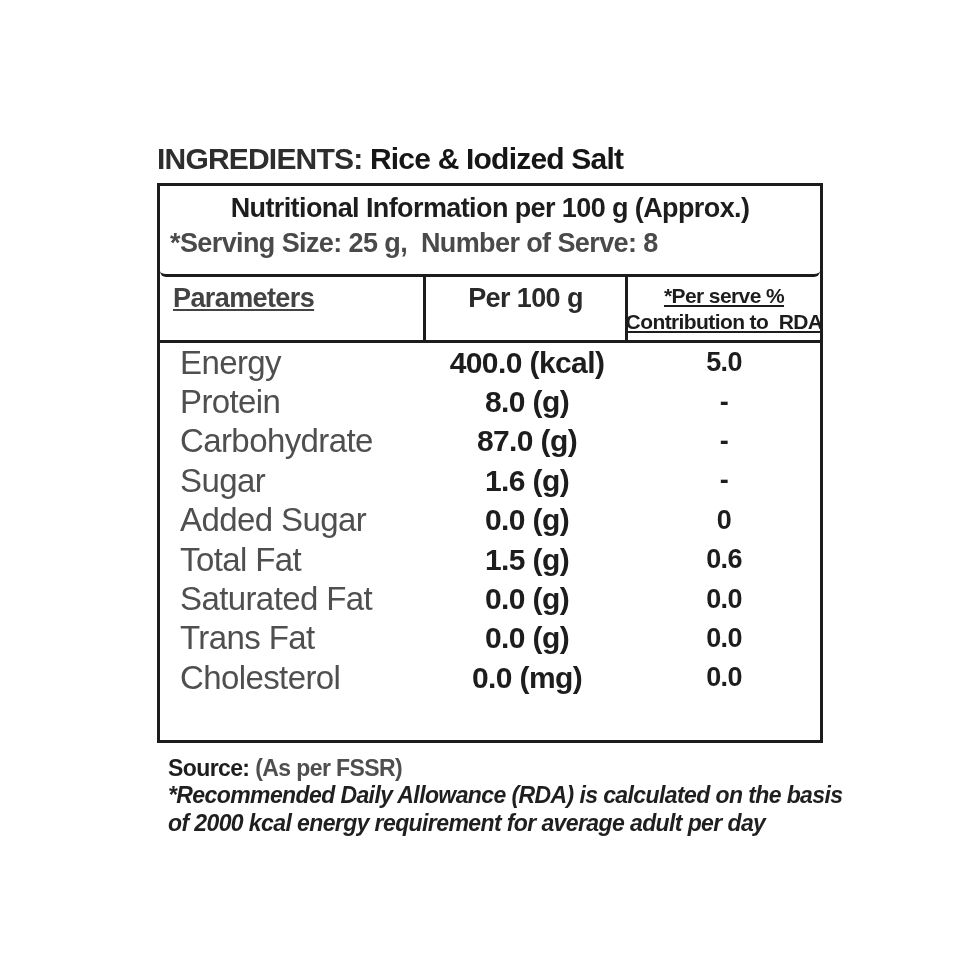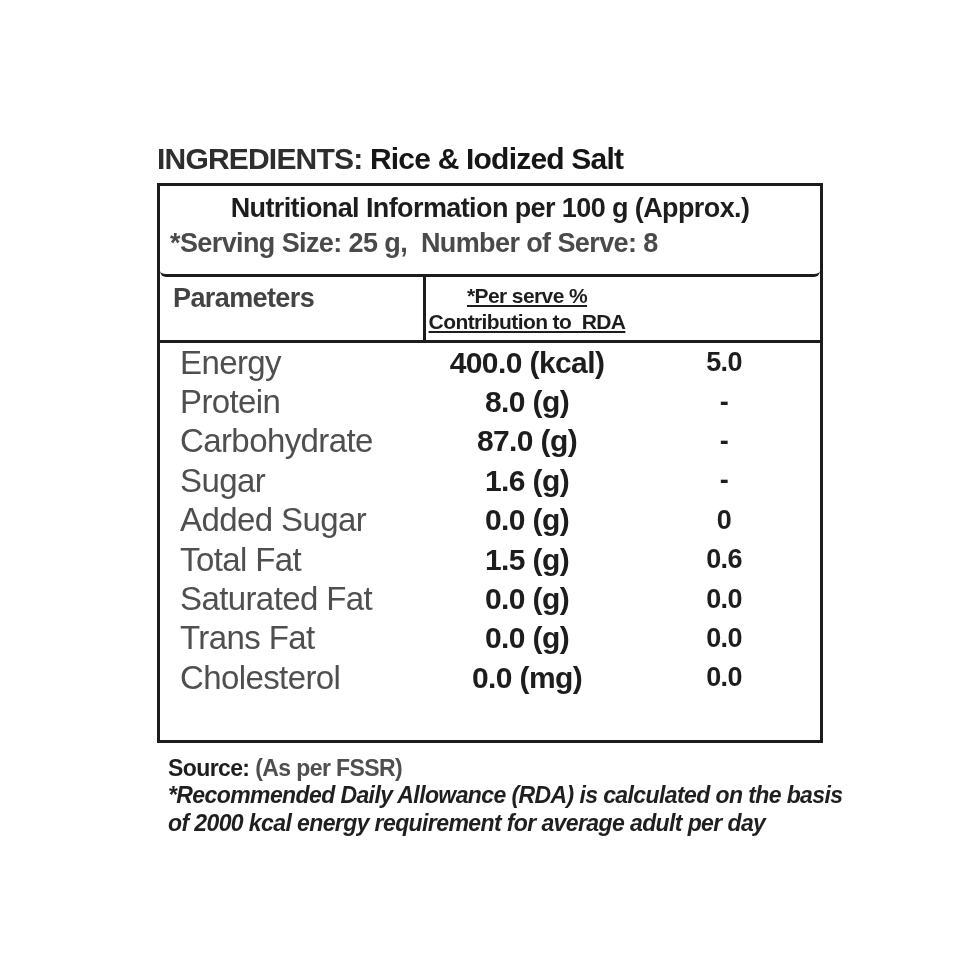--- a/index.html
+++ b/index.html
@@ -54,21 +54,21 @@
     letter-spacing:-0.6px;
   }
   .tbl-head .hc {
     box-sizing:border-box;
     display:flex; flex-direction:column; justify-content:center;
   }
   .tbl-head .hc1 {
     border-right:3px solid #1c1c1c;
     padding-left:13px;
     justify-content:flex-start; padding-top:6px;
-    font-size:27px; font-weight:bold; color:#434343;
+    font-size:27px; font-weight:bold; color:#434343;text-decoration:underline;
   }
   .tbl-head .hc2 {
     border-right:3px solid #1c1c1c;
     align-items:center;
     justify-content:flex-start; padding-top:6px;
     font-size:27px; font-weight:bold; color:#2a2a2a;
   }
   .tbl-head .hc3 {
     align-items:center;
     font-size:21px; font-weight:bold; color:#1d1d1d;
@@ -118,20 +118,21 @@
 
   <div class="nutri-table">
 
     <div class="tbl-title">
       <div class="t-line1">Nutritional Information per 100 g (Approx.)</div>
       <div class="t-line2">*Serving Size: 25 g,  Number of Serve: 8</div>
     </div>
 
     <div class="tbl-head">
       <div class="hc hc1">Parameters</div>
+      <div class="hc hc2">Per 100 g</div>
       <div class="hc hc3">
         <div>*Per serve %</div>
         <div>Contribution to  RDA</div>
       </div>
     </div>
 
     <div class="tbl-body">
       <div class="tbl-row">
         <div class="c-param">Energy</div>
         <div class="c-val">400.0 (kcal)</div>

